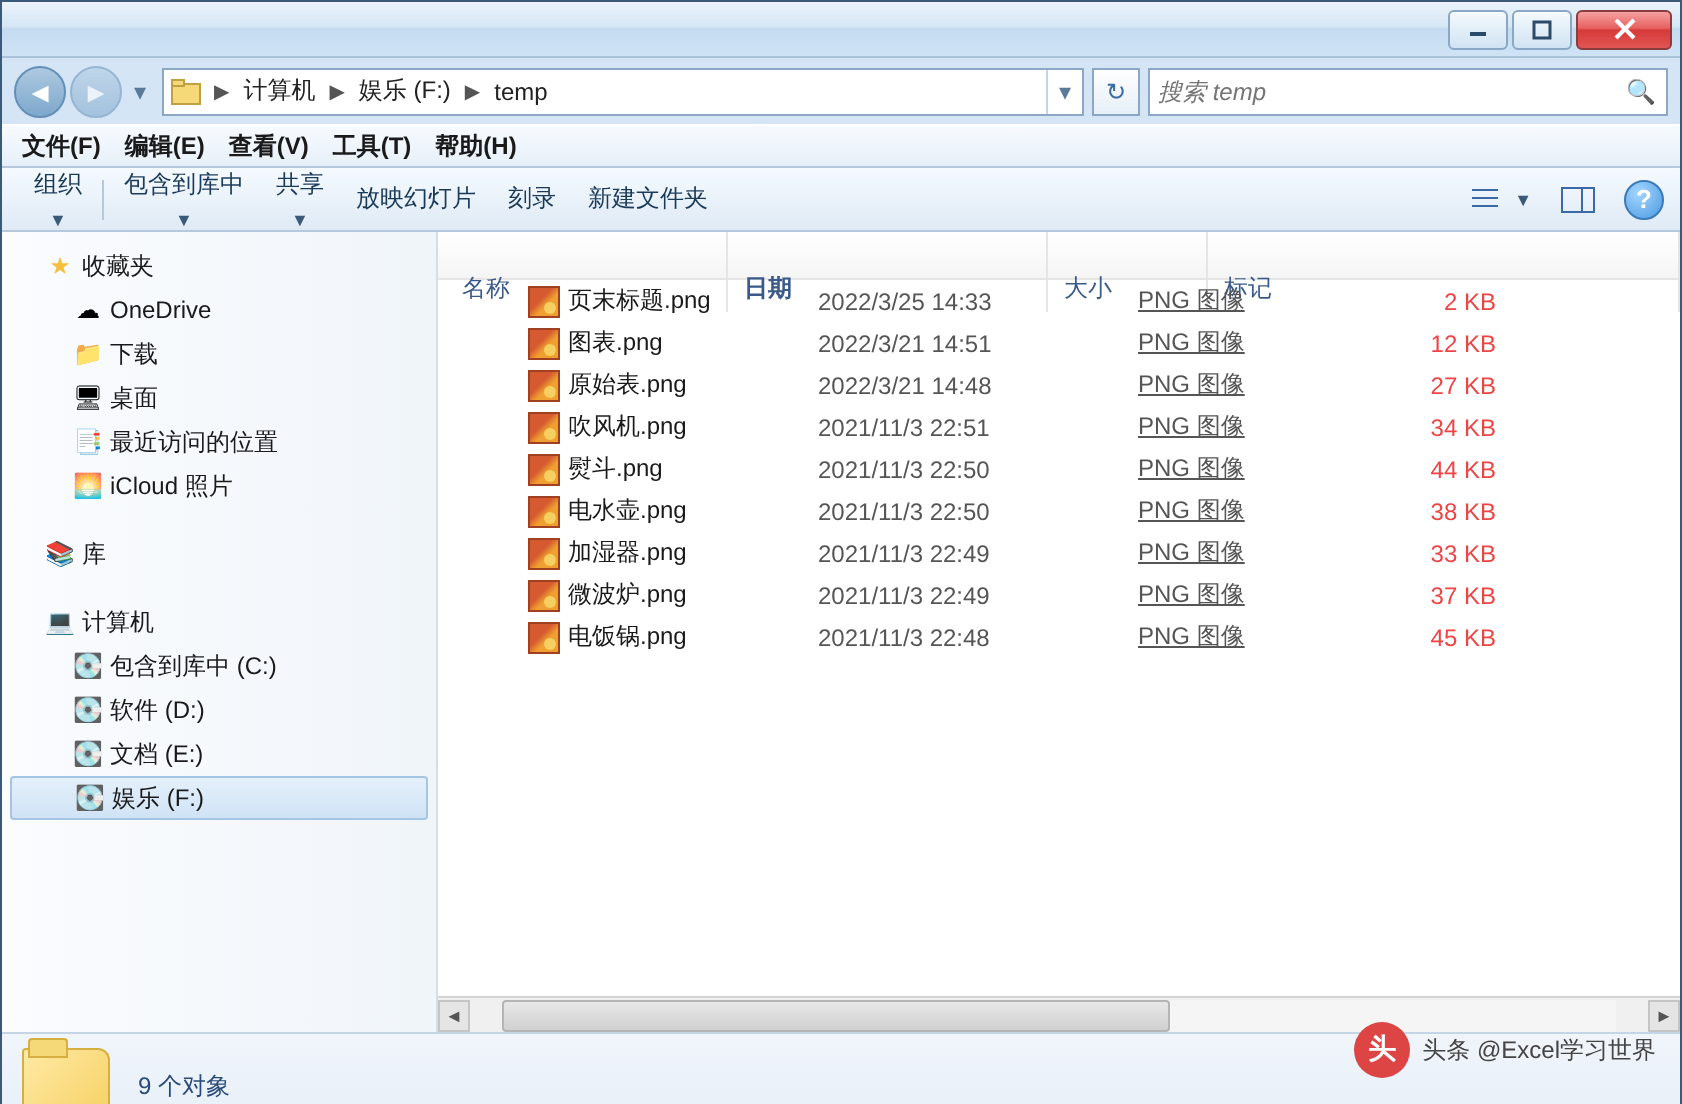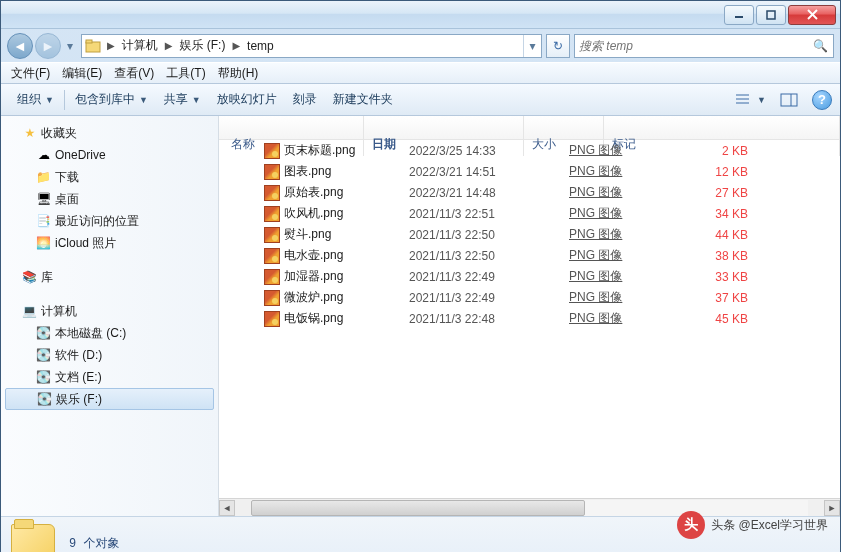--- a/index.html
+++ b/index.html
@@ -17,23 +17,23 @@
 .bc-box { flex: 1; height: 24px; background: #fff; border: 1px solid #8aa8c5; display: flex; align-items: center; }
 .bc-icon { width: 22px; display:flex; align-items:center; justify-content:center; }
 .bc-item { padding: 0 4px; height: 100%; display: flex; align-items: center; color: #222; }
 .bc-sep { padding: 0 3px; color: #555; font-size: 10px; }
 .bc-drop { width: 18px; height: 100%; border-left: 1px solid #c5d5e5; display:flex; align-items:center; justify-content:center; color:#5a7a9a; margin-left:auto; }
 .refresh-btn { width: 24px; height: 24px; border: 1px solid #8aa8c5; background: linear-gradient(to bottom, #fff, #e5eff8); display:flex; align-items:center; justify-content:center; color:#3a6aa5; }
 .search-box { width: 260px; height: 24px; background: #fff; border: 1px solid #8aa8c5; display: flex; align-items: center; padding: 0 4px; }
 .search-box input { border: none; outline: none; flex: 1; font-style: italic; color: #888; font-size:12px; }
 .search-ico { color: #5a8acc; width:16px; }
 .menubar { height: 22px; background: linear-gradient(to bottom, #f7fbff, #e6eff8); border-top: 1px solid #fff; border-bottom: 1px solid #b5c8dc; display: flex; align-items: center; padding: 0 4px; }
-.menu-item { padding: 2px 6px; color: #1a1a1a; }
+.menu-item { padding: 2px 6px; color: #1a1a1a; font-weight: bold; }
 .toolbar { height: 32px; background: linear-gradient(to bottom, #f5faff, #dfeaf5); border-bottom: 1px solid #b5c8dc; display: flex; align-items: center; padding: 0 8px; color: #1a3a5a; }
-.tool-item { padding: 4px 8px; display: flex; align-items: center; gap: 4px; }
+.tool-item { padding: 4px 8px; display: flex; align-items: center; gap: 4px; flex-direction: column; }
 .tool-sep { width: 1px; height: 20px; background: #b5c8dc; margin: 0 2px; }
 .tool-drop { font-size: 9px; color:#3a5a7a; }
 .tool-right { margin-left: auto; display: flex; align-items: center; gap: 6px; }
 .tool-right-btn { padding:4px; display:flex; align-items:center; }
 .help-btn { width:20px; height:20px; border-radius:50%; background: radial-gradient(circle at 35% 30%, #a5d5ff, #4a9ce0); color:#fff; display:flex; align-items:center; justify-content:center; font-weight:bold; font-size:13px; border:1px solid #3a7aba; margin-left:4px; }
 .content { display: flex; height: 400px; background: #fff; }
 .sidebar { width: 218px; border-right: 1px solid #d5dde5; overflow-y: auto; padding: 6px 0; background: linear-gradient(to right, #fafcfe 0%, #f0f5fa 100%); }
 .tree-group { margin-bottom: 12px; }
 .tree-node { display: flex; align-items: center; padding: 2px 0 2px 18px; height: 22px; }
 .tree-node.root { padding-left: 8px; font-weight: normal; }
@@ -60,21 +60,21 @@
 .cell-size { width: 80px; text-align: right; color: #ef4444; }
 .file-icon { width:16px; height:16px; background: linear-gradient(135deg, #d55a30 40%, #f0a030 60%); border:1px solid #a04020; display:inline-block; position:relative; }
 .file-icon::after { content:''; position:absolute; right:1px; bottom:1px; width:6px; height:6px; background:#f5d060; border-radius:50%; }
 .h-scroll { height: 18px; background: #f0f0f0; border-top: 1px solid #d5d5d5; display:flex; align-items:center; }
 .h-scroll-track { flex:1; height:16px; background:#f5f5f5; position:relative; margin:0 16px; }
 .h-scroll-thumb { position:absolute; left:0; width:60%; height:100%; background: linear-gradient(to bottom, #e8e8e8, #d0d0d0); border:1px solid #b5b5b5; border-radius:2px; }
 .h-scroll-btn { width:16px; height:16px; background:#e5e5e5; border:1px solid #c5c5c5; display:flex; align-items:center; justify-content:center; font-size:9px; color:#555; }
 .statusbar { height: 54px; background: linear-gradient(to bottom, #f0f5fa, #e5eef8); border-top: 1px solid #c5d5e5; display: flex; align-items: center; padding: 4px 10px; }
 .status-folder { width:44px; height:40px; background: linear-gradient(135deg, #ffe9a5 0%, #f5d060 100%); border:1px solid #d5b040; border-radius:2px 6px 2px 2px; position:relative; }
 .status-folder::before { content:''; position:absolute; top:-6px; left:2px; width:18px; height:8px; background:#f5d878; border:1px solid #d5b040; border-radius:2px 2px 0 0; }
-.status-text { margin-left: 14px; color: #2a4a7a; font-family: Liberation Mono, monospace; }
+.status-text { margin-left: 14px; color: #2a4a7a; }
 .watermark { position:absolute; right:12px; bottom:12px; color:#444; font-size:16px; display:flex; align-items:center; gap:6px; }
 .wm-icon { width:28px; height:28px; border-radius:50%; background:#d44; color:#fff; display:flex; align-items:center; justify-content:center; font-size:14px; font-weight:bold; }
 svg { display:block; }
 </style>
 </head>
 <body>
 
 <div class="window">
 
   <div class="titlebar">
@@ -207,21 +207,21 @@
           </div>
       </div>
       <div class="tree-group">
         <div class="tree-node root">
             <span class="tree-expand"></span>
             <span class="tree-icon">💻</span>
             <span class="tree-label">计算机</span>
           </div>
         <div class="tree-node child">
             <span class="tree-icon">💽</span>
-            <span class="tree-label">本地磁盘 (C:)</span>
+            <span class="tree-label">包含到库中 (C:)</span>
           </div>
         <div class="tree-node child">
             <span class="tree-icon">💽</span>
             <span class="tree-label">软件 (D:)</span>
           </div>
         <div class="tree-node child">
             <span class="tree-icon">💽</span>
             <span class="tree-label">文档 (E:)</span>
           </div>
         <div class="tree-node child selected">

